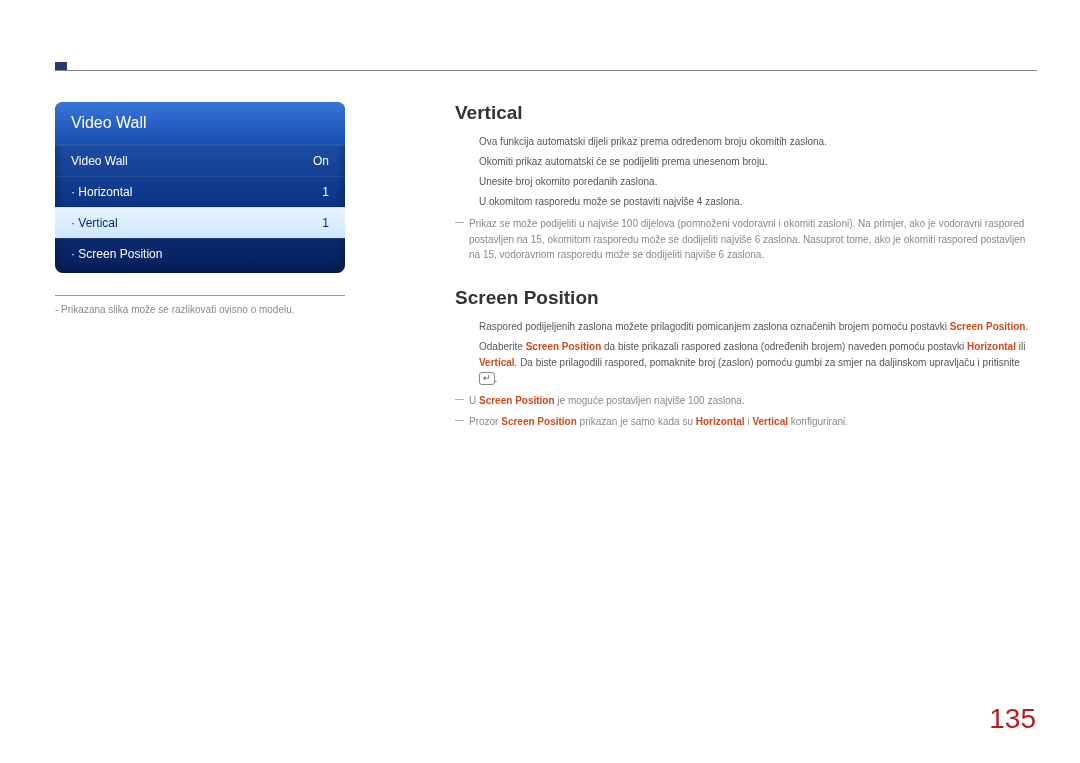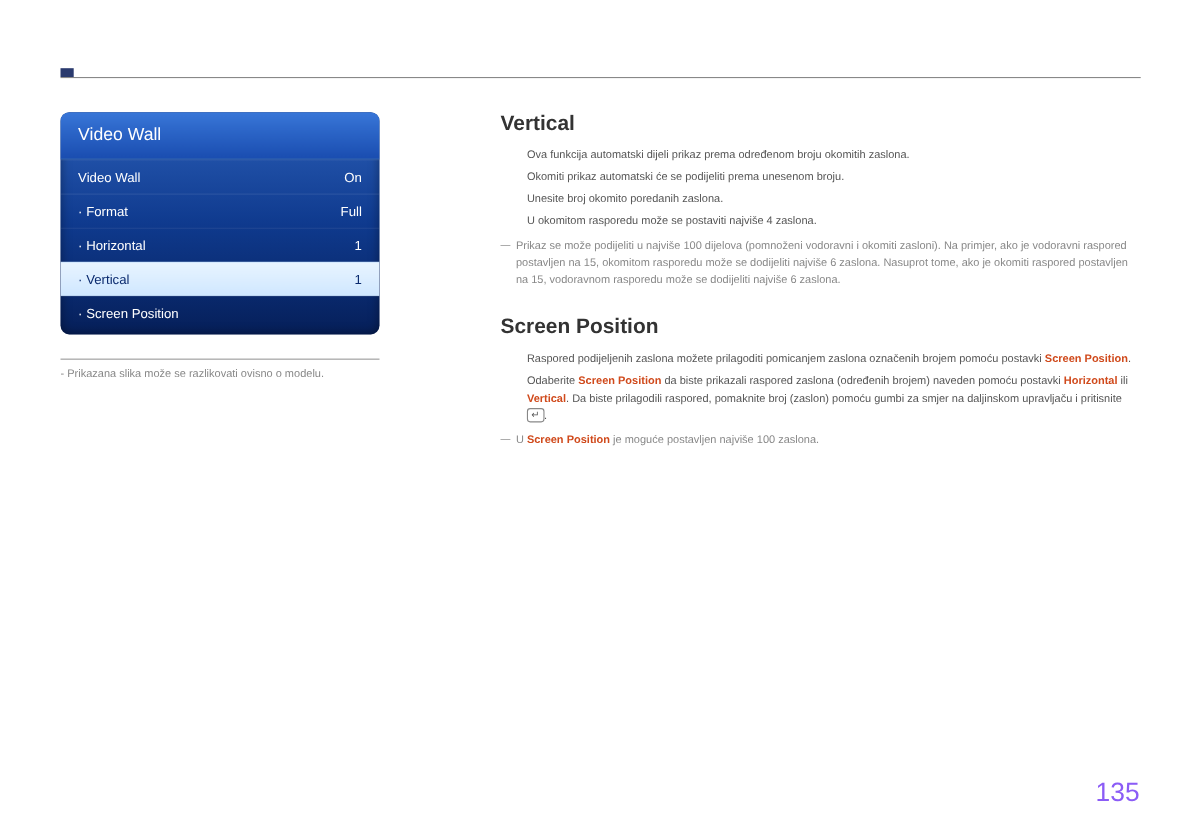--- a/index.html
+++ b/index.html
@@ -118,42 +118,38 @@
   border-radius: 3px;
   font-size: 9px;
   line-height: 1;
   padding: 1px 3px;
   vertical-align: 1px;
 }
 .page-num {
   position: absolute;
   right: 44px;
   bottom: 28px;
-  font-size: 24px;
-  color: #8b5cf6;
+  font-size: 28px;
+  color: #b91c1c;
   font-weight: 300;
 }
 </style>
 </head>
 <body>
 
 <div class="topbar"></div>
 <div class="hr-top"></div>
 
 <div class="left-col">
   <div class="osd-panel">
     <div class="osd-title">Video Wall</div>
 
     <div class="osd-row">
       <span>Video Wall</span>
       <span class="val">On</span>
-    </div>
-    <div class="osd-row">
-      <span class="dot">Format</span>
-      <span class="val">Full</span>
     </div>
     <div class="osd-row">
       <span class="dot">Horizontal</span>
       <span class="val">1</span>
     </div>
     <div class="osd-row highlight">
       <span class="dot">Vertical</span>
       <span class="val">1</span>
     </div>
     <div class="osd-row">
@@ -181,15 +177,18 @@
   <p class="body-text">
     <span>Raspored podijeljenih zaslona možete prilagoditi pomicanjem zaslona označenih brojem pomoću postavki </span><span class="accent">Screen Position</span><span>.</span>
   </p>
   <p class="body-text">
     <span>Odaberite </span><span class="accent">Screen Position</span><span> da biste prikazali raspored zaslona (određenih brojem) naveden pomoću postavki </span><span class="accent">Horizontal</span><span> ili </span><span class="accent">Vertical</span><span>. Da biste prilagodili raspored, pomaknite broj (zaslon) pomoću gumbi za smjer na daljinskom upravljaču i pritisnite </span><span class="enter-icon">↵</span><span>.</span>
   </p>
 
   <div class="note-block">
     <span>U </span><span class="accent">Screen Position</span><span> je moguće postavljen najviše 100 zaslona.</span>
   </div>
+  <div class="note-block">
+    <span>Prozor </span><span class="accent">Screen Position</span><span> prikazan je samo kada su </span><span class="accent">Horizontal</span><span> i </span><span class="accent">Vertical</span><span> konfigurirani.</span>
+  </div>
 </div>
 
 <div class="page-num">135</div>
 
 </body></html>

